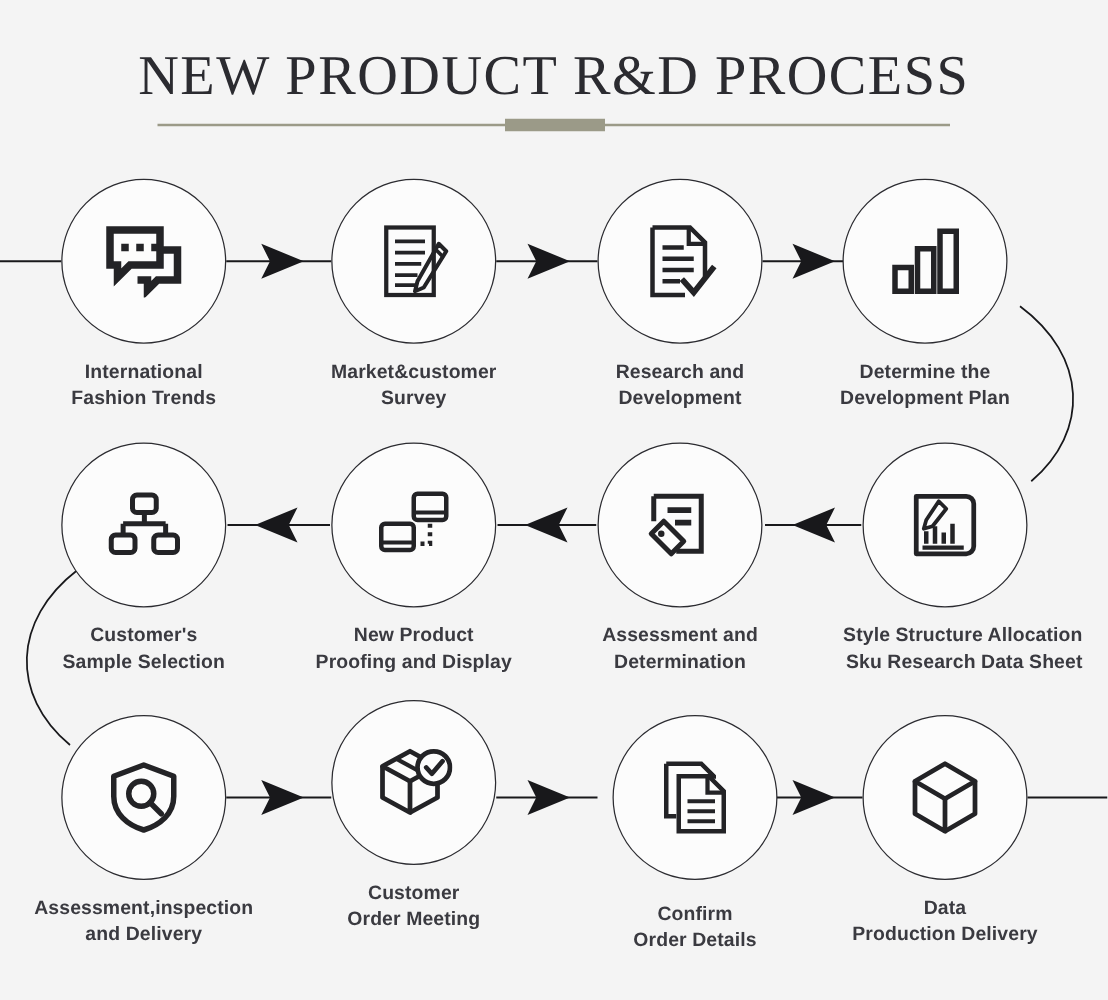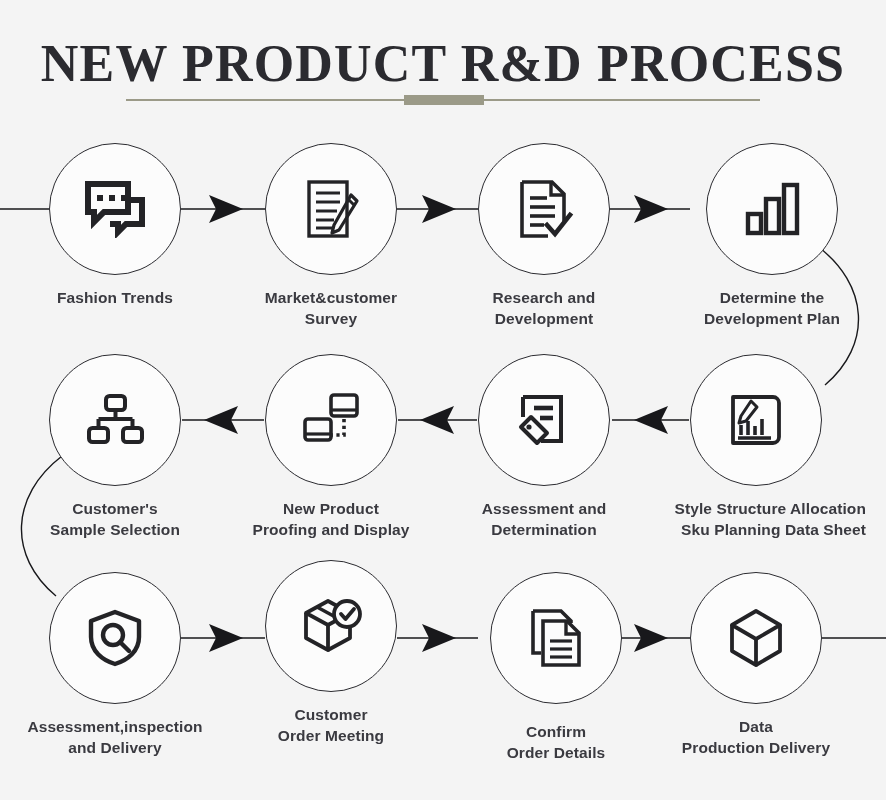--- a/index.html
+++ b/index.html
@@ -23,22 +23,22 @@
   
   .title-wrap {
     position: absolute;
     left: 0;
     top: 38px;
     width: 886px;
     text-align: center;
   }
   .title {
     font-family: "Liberation Serif", serif;
-    font-weight: bold;
-    font-size: 52px;
+    font-weight: normal;
+    font-size: 45px;
     letter-spacing: 1.2px;
     color: #2b2b30;
     line-height: 1;
     margin: 0;
     white-space: nowrap;
   }
   .divider {
     position: absolute;
     left: 126px;
     top: 99px;
@@ -158,20 +158,21 @@
         <svg width="62" height="58" viewBox="0 0 62 58">
           <path d="M4,4 H44 V32 H20 L10,42 V32 H4 Z" fill="none" stroke="#232326" stroke-width="6" stroke-linejoin="miter"></path>
           <path d="M44,20 H58 V44 H42 L34,52 V44 H26" fill="none" stroke="#232326" stroke-width="6" stroke-linejoin="miter"></path>
           <rect x="13" y="15" width="6" height="6" fill="#232326"></rect>
           <rect x="25" y="15" width="6" height="6" fill="#232326"></rect>
           <rect x="37" y="15" width="6" height="6" fill="#232326"></rect>
         </svg>
       </span>
     </div>
     <div class="label">
+      <span class="ln">International</span>
       <span class="ln">Fashion Trends</span>
     </div>
   </div>
 
   <div class="node" style="left:331px; top:143px;">
     <div class="circle">
       <span>
         <svg width="60" height="62" viewBox="0 0 60 62">
           <rect x="8" y="4" width="38" height="54" fill="none" stroke="#232326" stroke-width="3.4"></rect>
           <line x1="15" y1="15" x2="39" y2="15" stroke="#232326" stroke-width="3"></line>
@@ -203,21 +204,21 @@
           <path d="M33,47 L41,56 L56,37" fill="none" stroke="#232326" stroke-width="4.6" stroke-linecap="square" stroke-linejoin="miter"></path>
         </svg>
       </span>
     </div>
     <div class="label">
       <span class="ln">Research and</span>
       <span class="ln">Development</span>
     </div>
   </div>
 
-  <div class="node" style="left:772px; top:143px;">
+  <div class="node" style="left:740px; top:143px;">
     <div class="circle">
       <span>
         <svg width="60" height="56" viewBox="0 0 60 56">
           <rect x="6" y="33" width="13" height="19" fill="none" stroke="#232326" stroke-width="4.4"></rect>
           <rect x="24" y="18" width="13" height="34" fill="none" stroke="#232326" stroke-width="4.4"></rect>
           <rect x="42" y="4" width="13" height="48" fill="none" stroke="#232326" stroke-width="4.4"></rect>
         </svg>
       </span>
     </div>
     <div class="label">
@@ -235,21 +236,21 @@
           <line x1="14" y1="44" x2="14" y2="34" stroke="#232326" stroke-width="3.6"></line>
           <line x1="21" y1="44" x2="21" y2="30" stroke="#232326" stroke-width="3.6"></line>
           <line x1="28" y1="44" x2="28" y2="35" stroke="#232326" stroke-width="3.6"></line>
           <line x1="35" y1="44" x2="35" y2="28" stroke="#232326" stroke-width="3.6"></line>
           <line x1="11" y1="47" x2="44" y2="47" stroke="#232326" stroke-width="3.4"></line>
         </svg>
       </span>
     </div>
     <div class="label">
       <span class="ln">Style Structure Allocation</span>
-      <span class="ln">Sku Planning Data Sheet</span>
+      <span class="ln">Sku Research Data Sheet</span>
     </div>
   </div>
 
   <div class="node" style="left:544px; top:354px;text-align:center;">
     <div class="circle">
       <span>
         <svg width="58" height="58" viewBox="0 0 58 58">
           <path d="M8,6 H46 V50 H26" fill="none" stroke="#232326" stroke-width="4"></path>
           <path d="M8,6 V26" fill="none" stroke="#232326" stroke-width="4"></path>
           <line x1="19" y1="17" x2="38" y2="17" stroke="#232326" stroke-width="4.6"></line>

